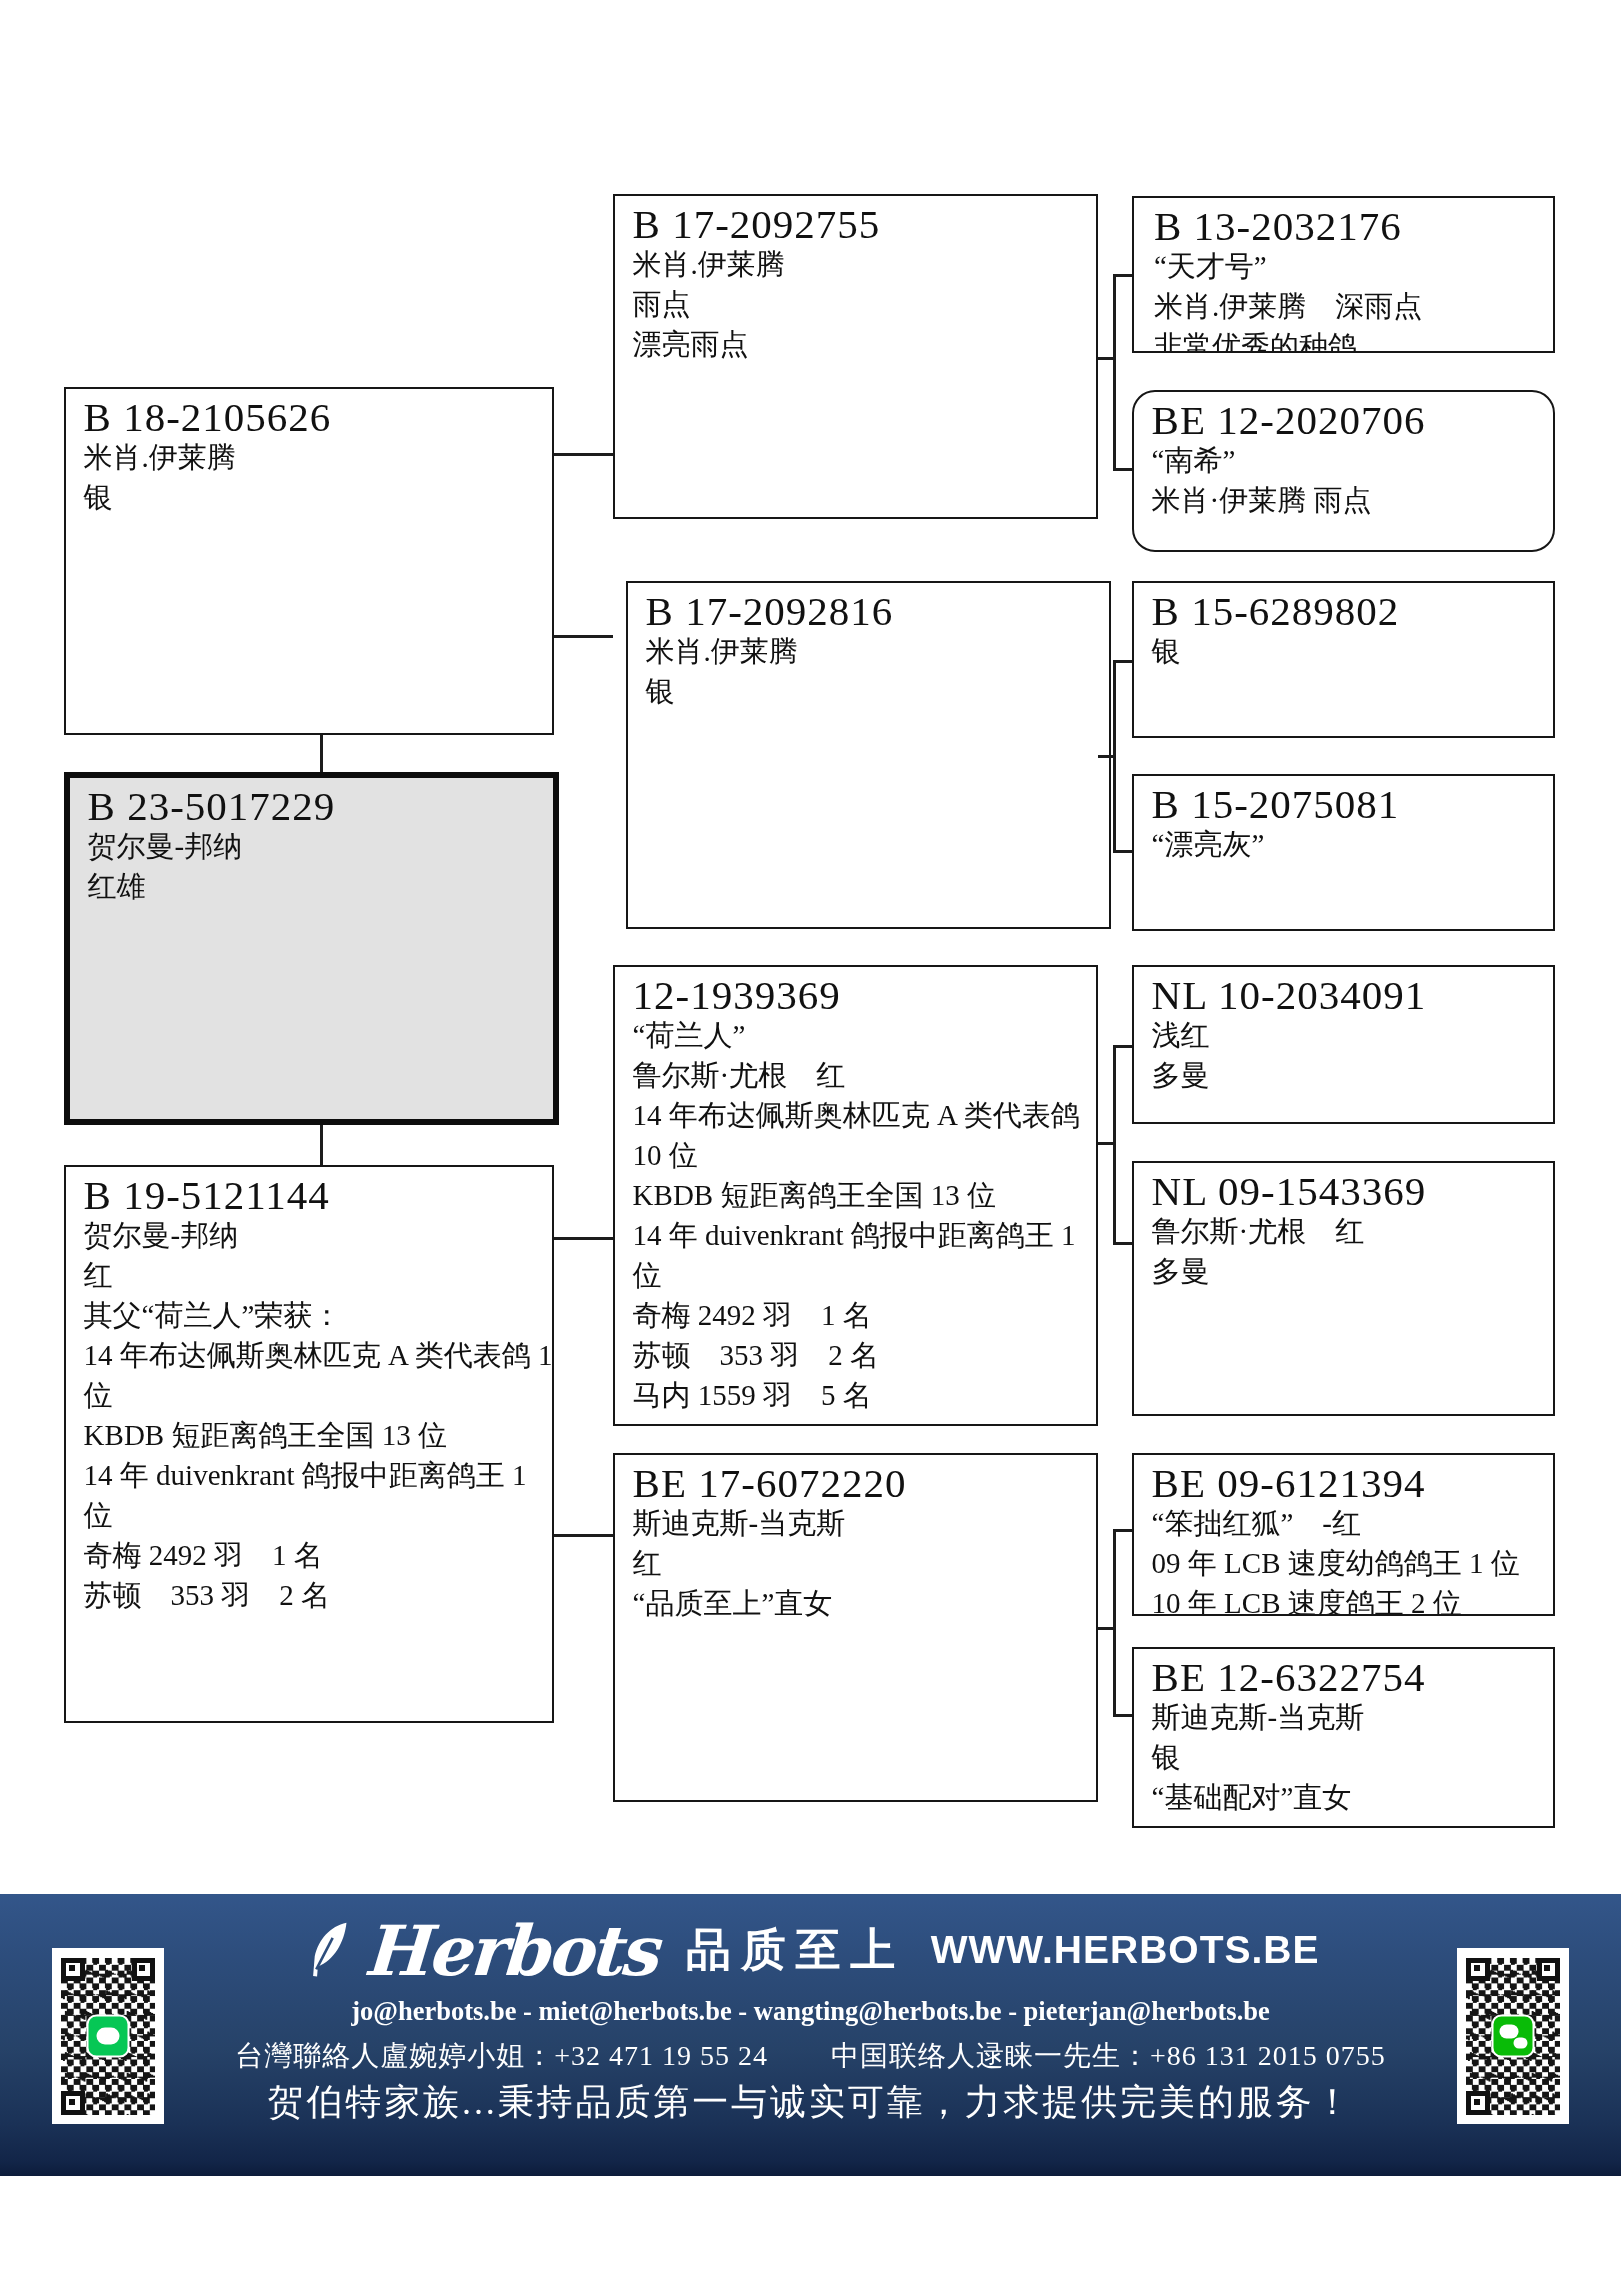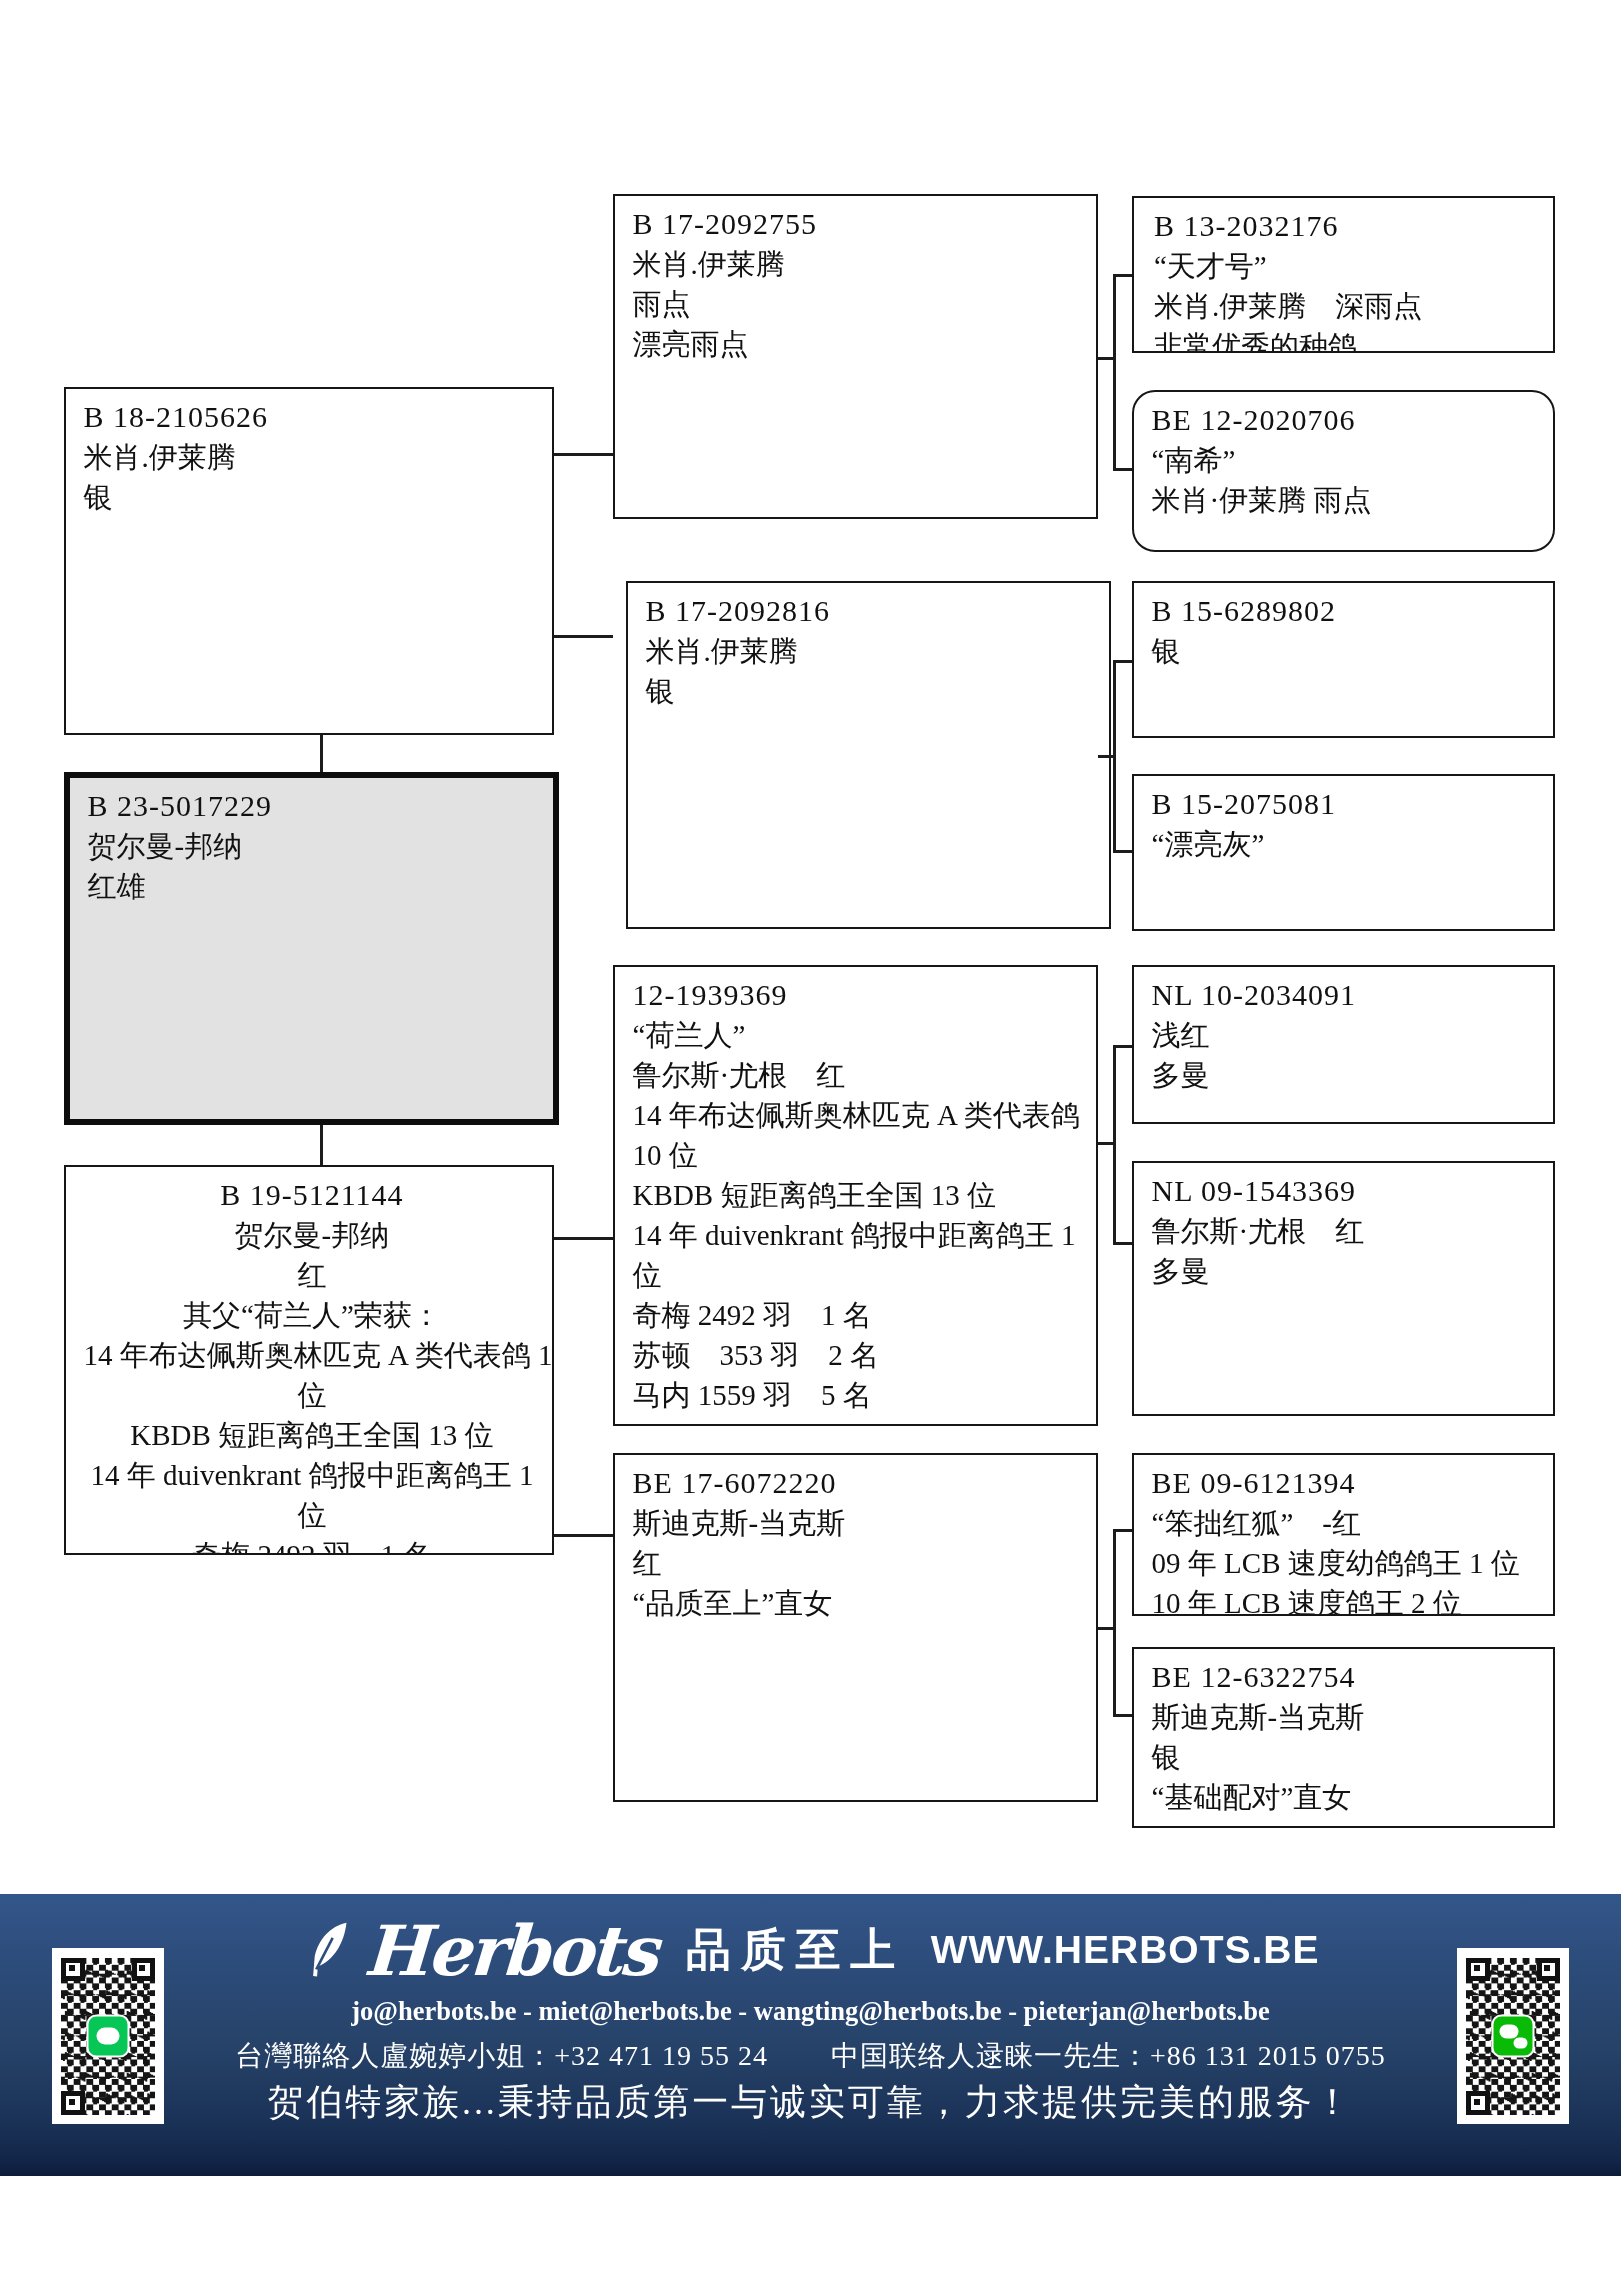--- a/index.html
+++ b/index.html
@@ -19,21 +19,21 @@
     font-size:29px;
     line-height:40px;
     overflow:hidden;
     box-sizing:border-box;
     white-space:nowrap;
   }
   .pbox.subject{
     border:6.9px solid #0d0d0d;
     background:#e2e2e2;
   }
-  .pid{font-size:30px;letter-spacing:1px;}
+  .pid{font-size:41px;letter-spacing:1px;}
   .conn{position:absolute;background:#1c1c1c;}
   
   .footer{
     position:absolute;left:0;width:1621px;
     background:linear-gradient(180deg,#33568a 0%,#2d4d7c 22%,#264268 55%,#1a3156 82%,#122548 95%,#0c1c3a 100%);
   }
   .brand-row{
     position:absolute;left:0;top:21.6px;width:100%;
     display:flex;align-items:center;justify-content:center;gap:25.5px;
     color:#fff;
@@ -108,21 +108,21 @@
   </div>
 
   <div class="pbox subject" style="left:64px;top:772px;width:495px;height:353px;">
     <div class="pid">B 23-5017229</div>
     <div>
         <div>贺尔曼-邦纳</div>
         <div>红雄</div>
       </div>
   </div>
 
-  <div class="pbox" style="left:64px;top:1165px;width:490px;height:390px;text-align:center;">
+  <div class="pbox" style="left:64px;top:1165px;width:490px;height:558px;">
     <div class="pid">B 19-5121144</div>
     <div>
         <div>贺尔曼-邦纳</div>
         <div>红</div>
         <div>其父“荷兰人”荣获：</div>
         <div>14 年布达佩斯奥林匹克 A 类代表鸽 10</div>
         <div>位</div>
         <div>KBDB 短距离鸽王全国 13 位</div>
         <div>14 年 duivenkrant 鸽报中距离鸽王 1</div>
         <div>位</div>

